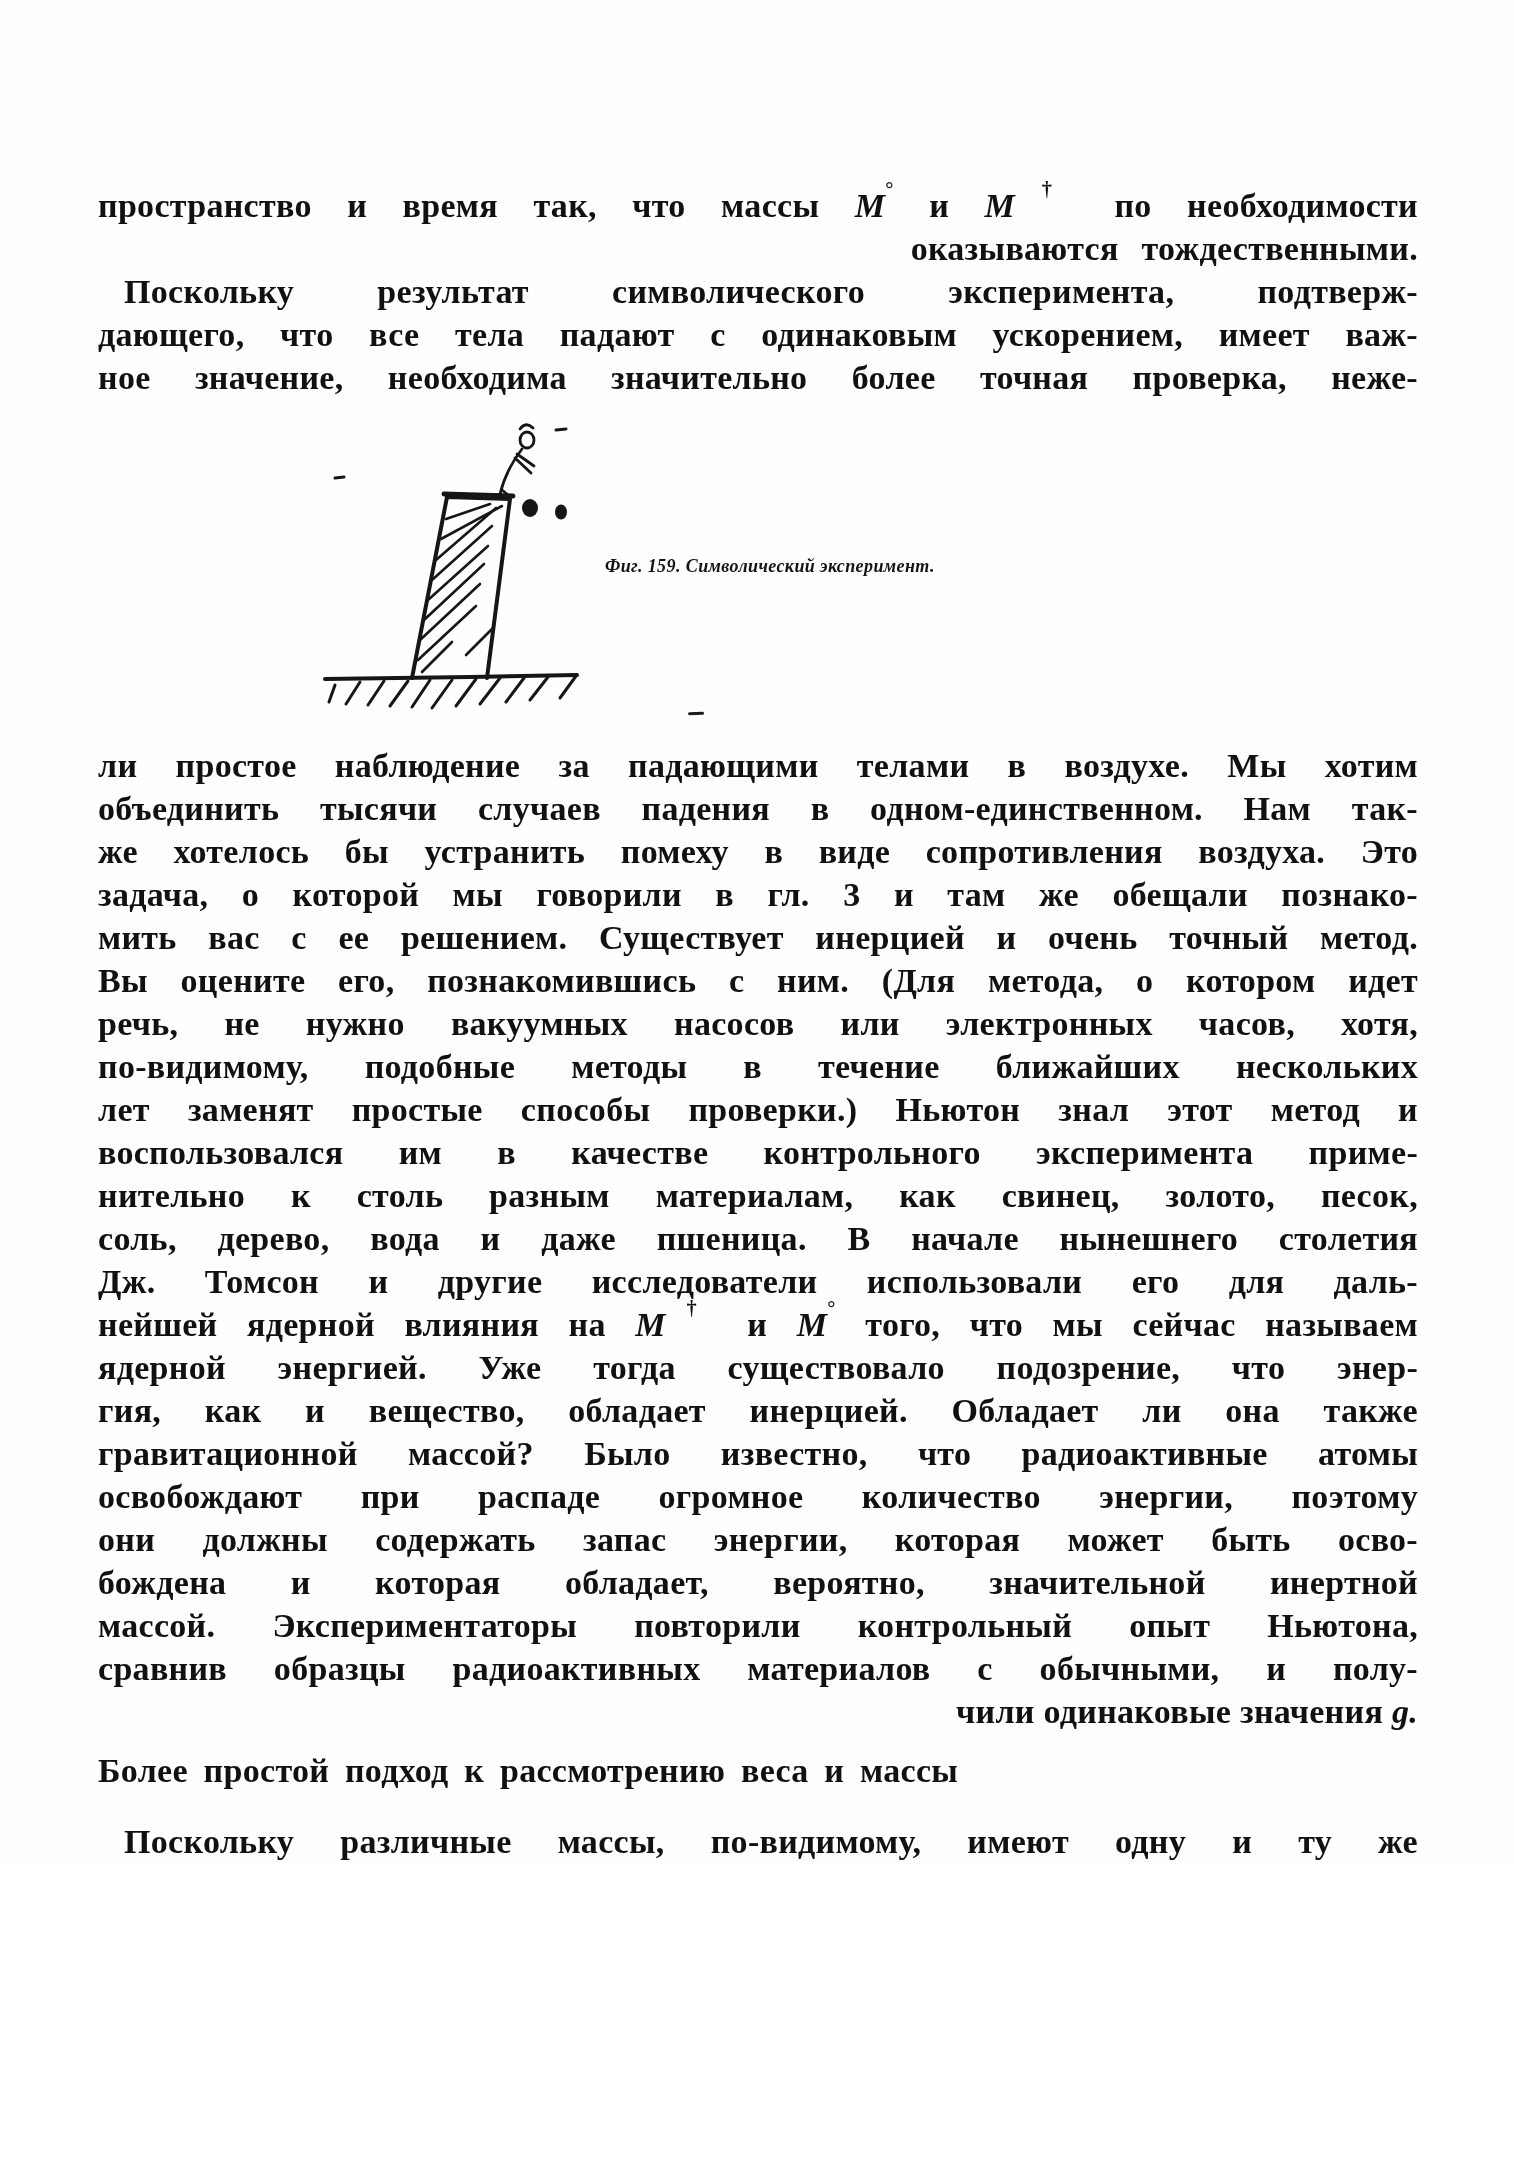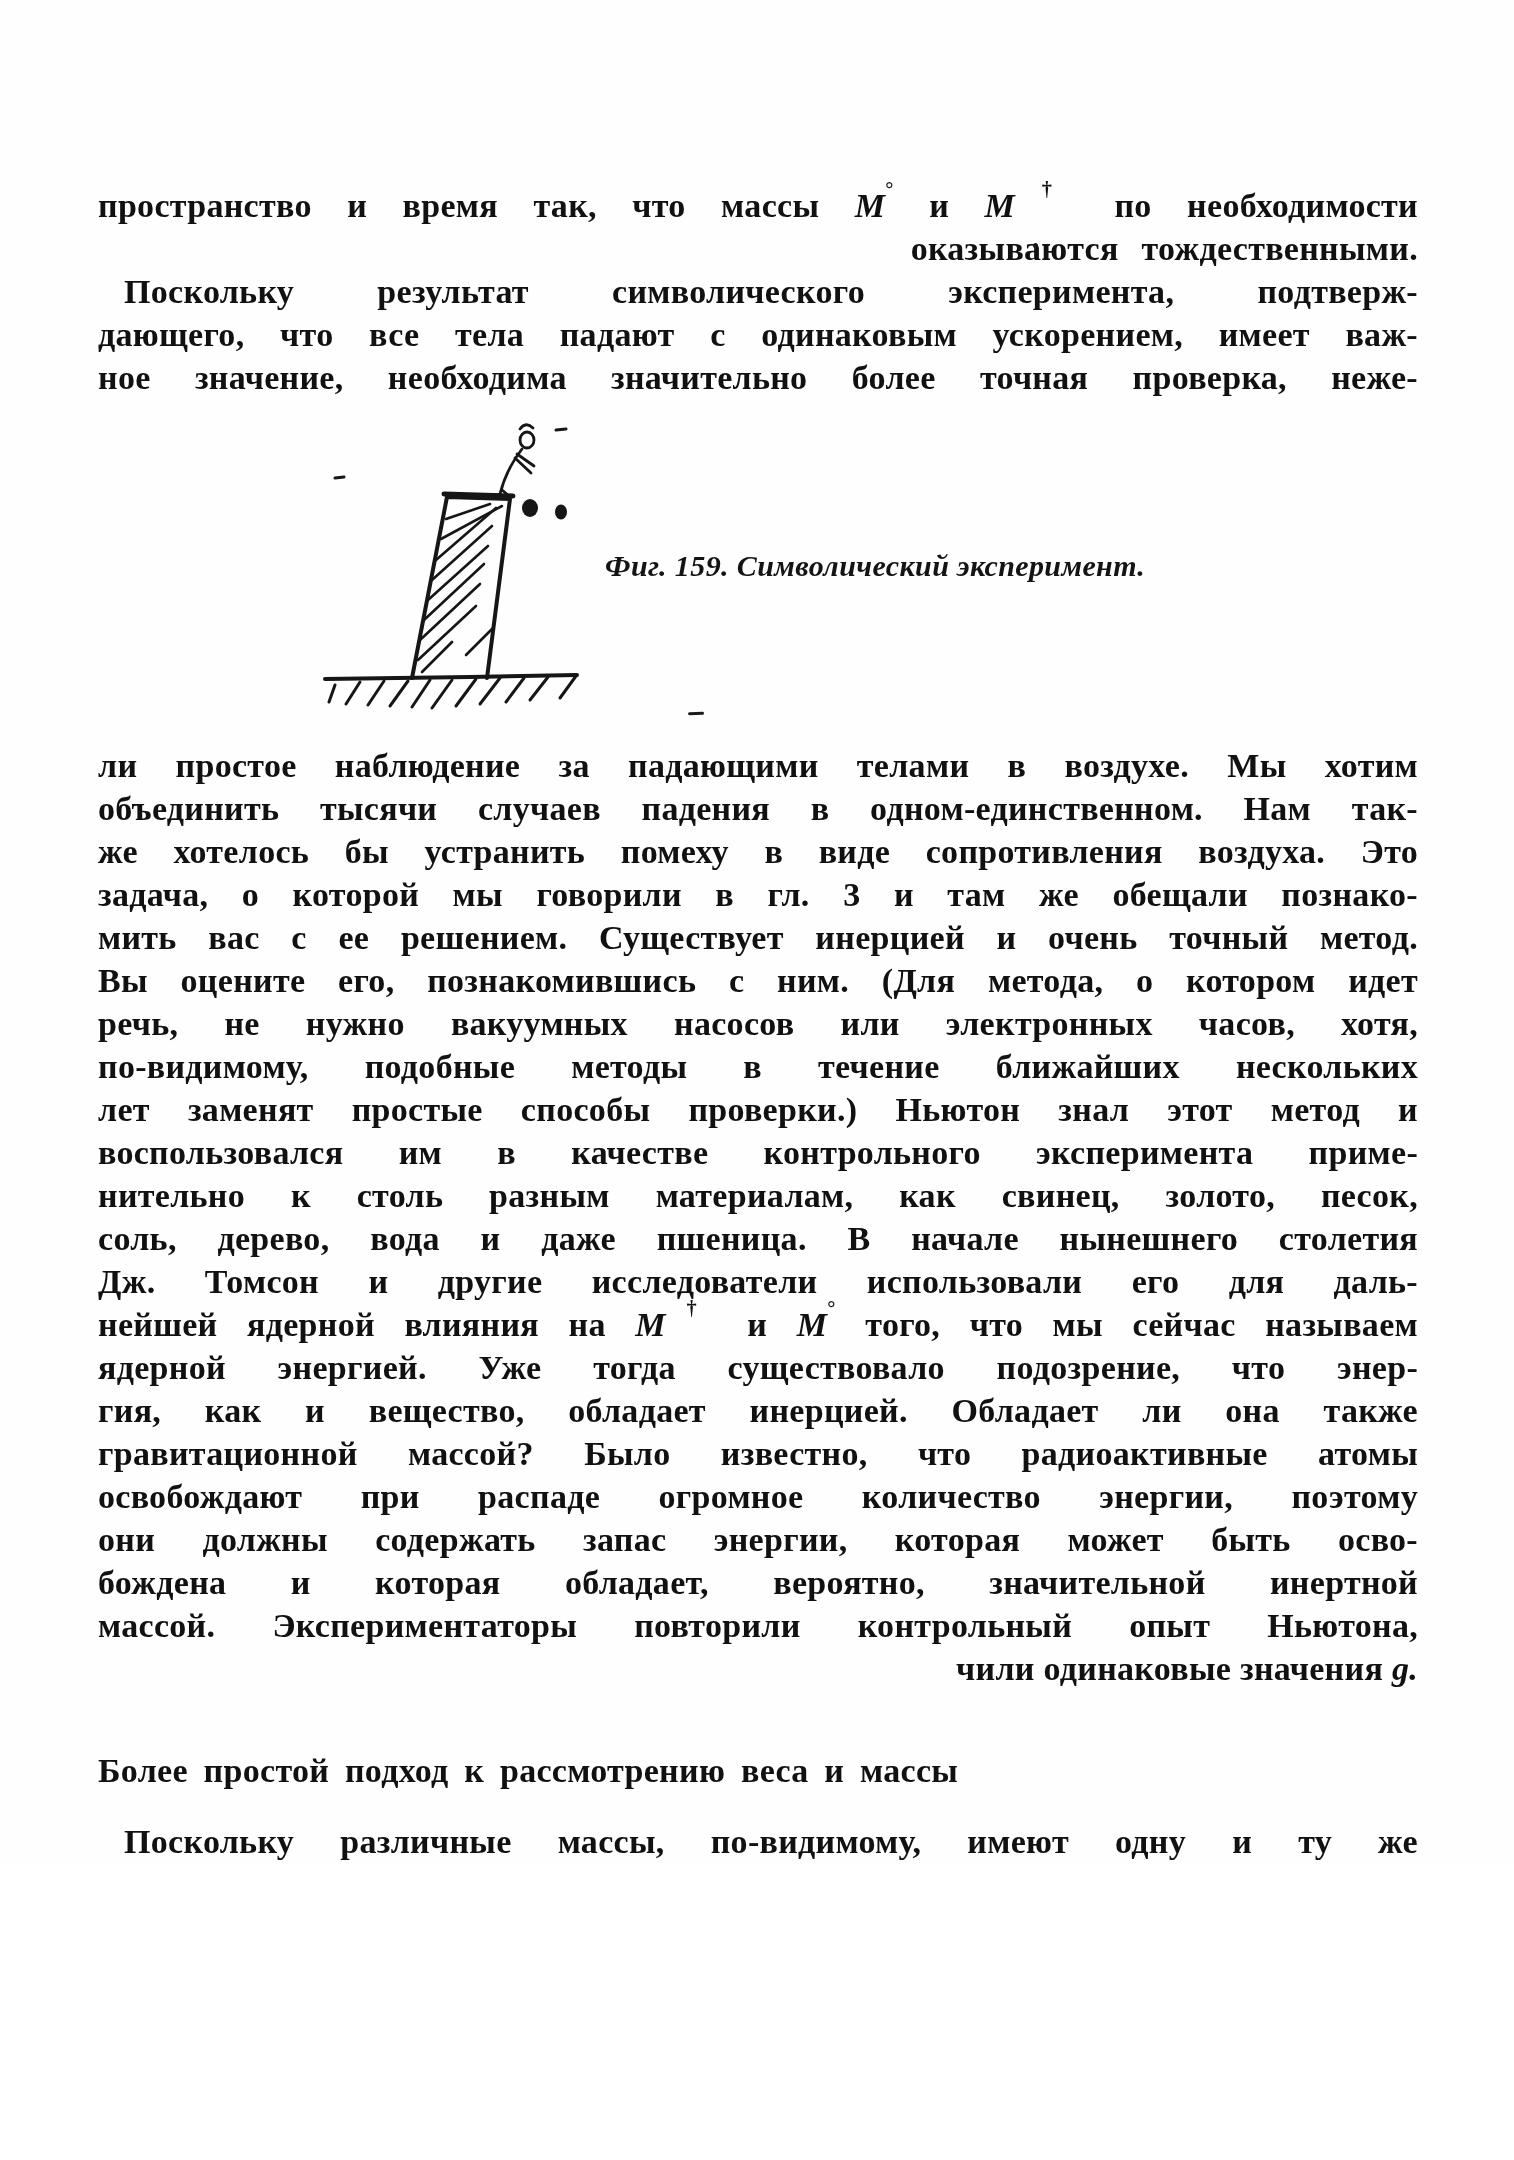--- a/index.html
+++ b/index.html
@@ -28,21 +28,21 @@
   sup.msup{
     font-size:0.60em;
     line-height:0;
     position:relative;
     top:-0.42em;
   }
   .figure-block{position:absolute;left:280px;top:420px;width:900px;height:305px;}
   .fig-caption{
     position:absolute;left:605px;top:549px;
     font-style:italic;
-    font-size:30px;
+    font-size:18px;
     line-height:34px;
     letter-spacing:0.4px;
     color:#141414;
     white-space:nowrap;
   }
   .heading-block{
     position:absolute;left:98px;top:1749px;width:1320px;
     font-size:34px;line-height:43px;
     word-spacing:7px;letter-spacing:0.3px;
   }
@@ -141,20 +141,21 @@
     <div class="ln j">соль, дерево, вода и даже пшеница. В начале нынешнего столетия</div>
     <div class="ln j">Дж. Томсон и другие исследователи использовали его для даль-</div>
     <div class="ln j"><span>нейшей ядерной влияния на </span><span class="mi">M</span><sup class="msup">†</sup><span> и </span><span class="mi">M</span><sup class="msup">°</sup><span> того, что мы сейчас называем</span></div>
     <div class="ln j">ядерной энергией. Уже тогда существовало подозрение, что энер-</div>
     <div class="ln j">гия, как и вещество, обладает инерцией. Обладает ли она также</div>
     <div class="ln j">гравитационной массой? Было известно, что радиоактивные атомы</div>
     <div class="ln j">освобождают при распаде огромное количество энергии, поэтому</div>
     <div class="ln j">они должны содержать запас энергии, которая может быть осво-</div>
     <div class="ln j">бождена и которая обладает, вероятно, значительной инертной</div>
     <div class="ln j">массой. Экспериментаторы повторили контрольный опыт Ньютона,</div>
+    <div class="ln j">сравнив образцы радиоактивных материалов с обычными, и полу-</div>
     <div class="ln last"><span>чили одинаковые значения </span><span class="mi">g.</span></div>
   </div>
 
   <div class="heading-block">Более простой подход к рассмотрению веса и массы</div>
 
   <div class="col" style="top:1820px;">
     <div class="ln j indent">Поскольку различные массы, по-видимому, имеют одну и ту же</div>
     <div class="ln j">величину, мы можем опустить индексы и обозначить массу просто</div>
     <div class="ln last"><span>буквой </span><span class="mi">M.</span></div>
   </div>

